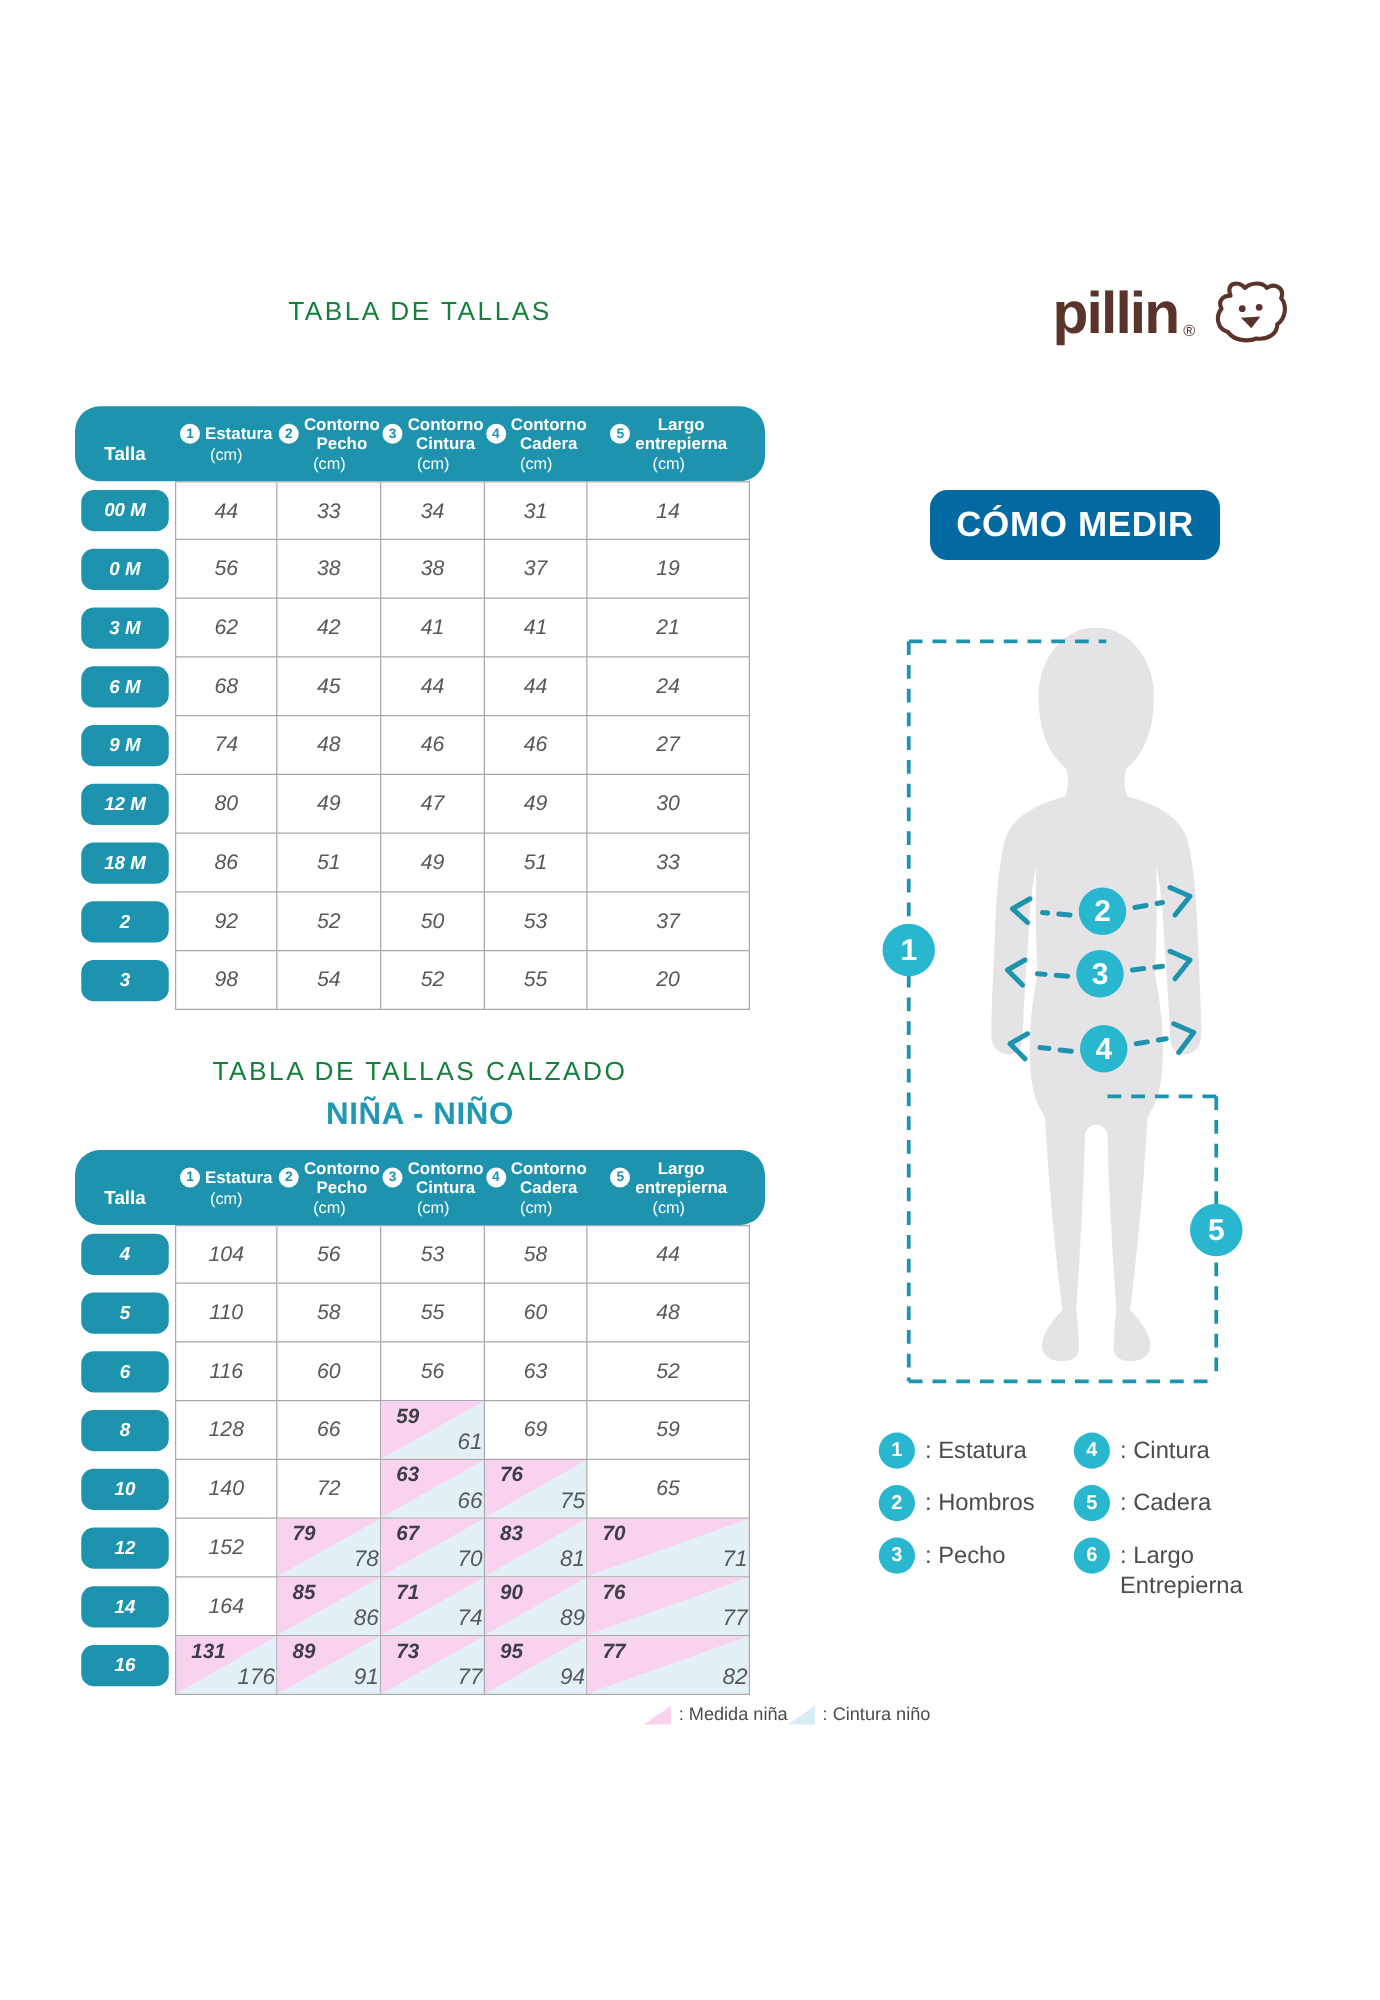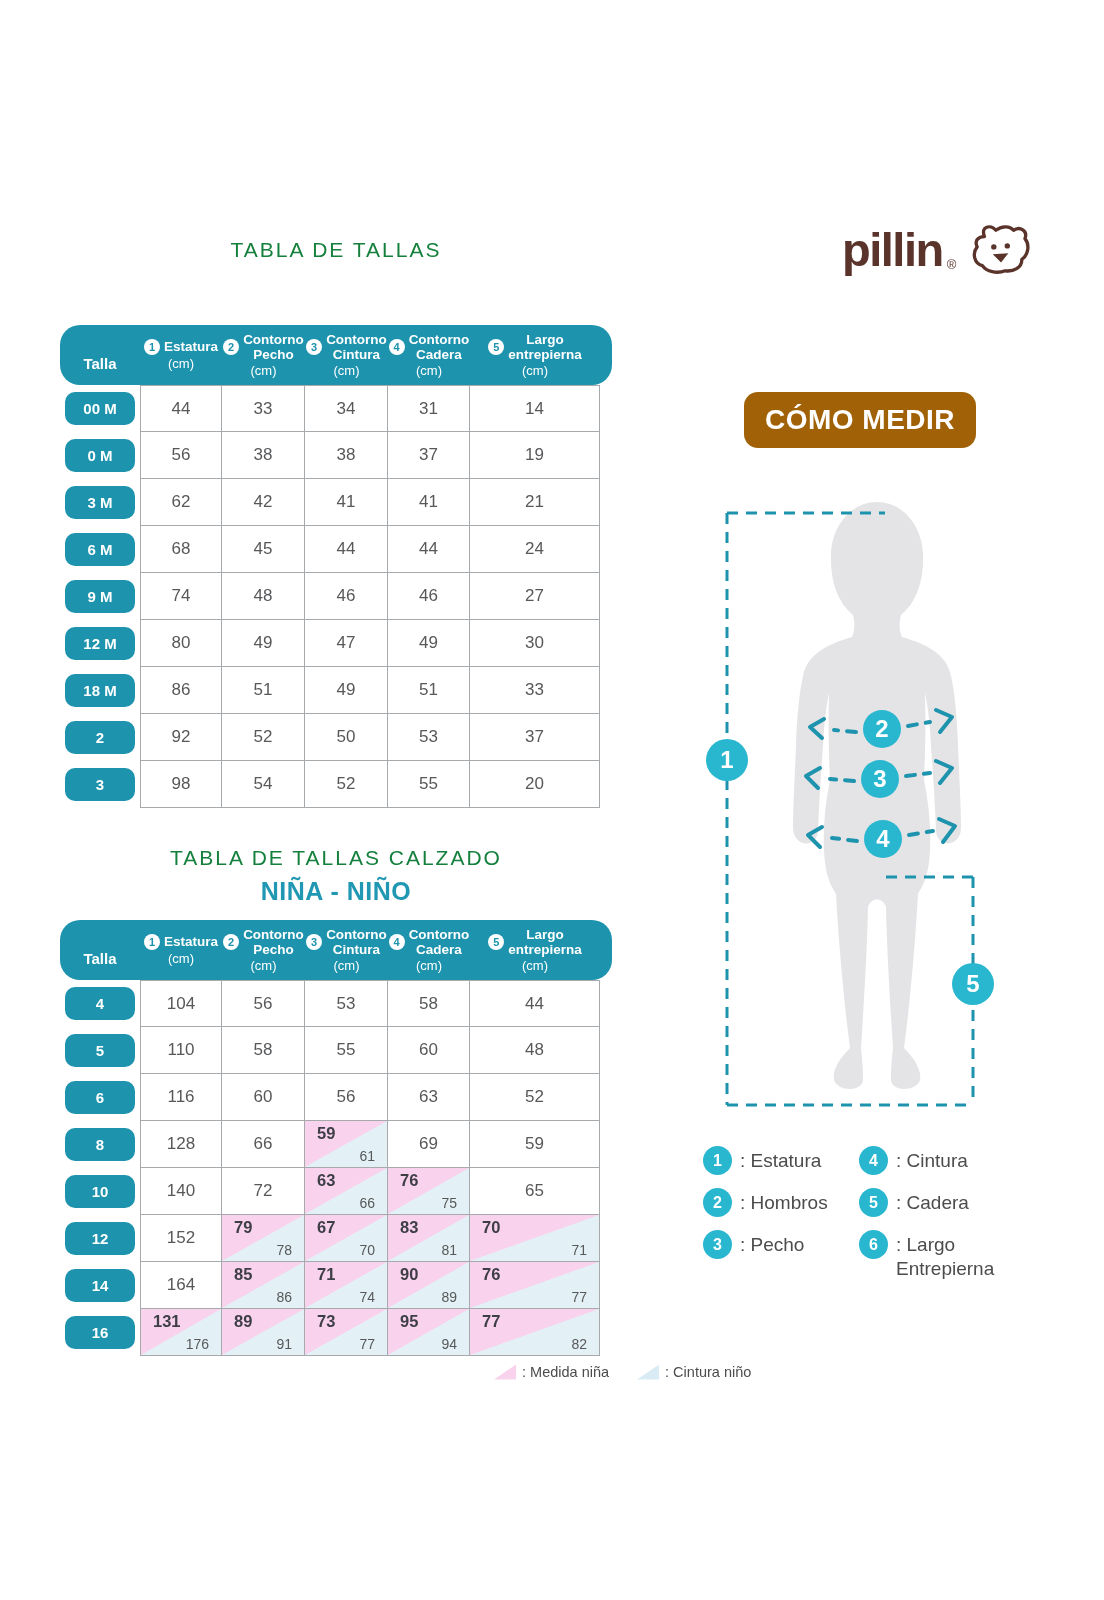--- a/index.html
+++ b/index.html
@@ -22,45 +22,45 @@
            display:grid; grid-template-columns:80px 82px 83px 83px 82px 130px;
            align-items:center; color:#fff; }
   .talla-h { text-align:center; font-weight:700; font-size:15px; padding-top:16px; }
   .hcol { display:flex; flex-direction:column; align-items:center; justify-content:center; }
   .hmain { display:flex; align-items:center; gap:4px; }
   .ncirc { width:16px; height:16px; border-radius:50%; background:#fff; color:#1d93ad;
            font-size:11px; font-weight:800; display:inline-flex; align-items:center;
            justify-content:center; flex:0 0 auto; }
   .hlabel { white-space:pre-line; text-align:center; font-weight:700; font-size:13.5px; line-height:1.12; }
   .hunit { font-size:13px; font-weight:400; margin-top:1px; }
-  .tbody { display:grid; grid-template-columns:80px 82px 83px 83px 82px 130px; grid-auto-rows:47px; }
+  .tbody { display:grid; grid-template-columns:80px 82px 83px 83px 82px 130px; grid-auto-rows:47px;font-style:italic; }
   .pillwrap { display:flex; align-items:center; justify-content:center; }
   .pill { background:#1d93ad; color:#fff; border-radius:10px; width:70px; height:33px;
           display:flex; align-items:center; justify-content:center; font-weight:700; font-size:15px; }
   .cell { border-right:1px solid #a7aaac; border-bottom:1px solid #a7aaac;
           display:flex; align-items:center; justify-content:center;
           font-size:17px; color:#57585a; position:relative; }
   .cell.c0 { border-left:1px solid #a7aaac; }
   .cell.r0 { border-top:1px solid #a7aaac; }
   .cell.split { background:linear-gradient(to bottom right,#f9d3ee 49.6%,#e3f1f6 50.4%); }
   .cell.split .nina { position:absolute; top:3px; left:12px; font-weight:700; color:#3e3e46; font-size:16.5px; }
-  .cell.split .nino { position:absolute; bottom:3px; right:12px; color:#57585a; font-size:14px; }
+  .cell.split .nino { position:absolute; bottom:3px; right:1px; color:#57585a; font-size:18px; }
 
   
-  #gender-legend { position:absolute; left:494px; top:1364px; display:flex; gap:28px; align-items:center; }
+  #gender-legend { position:absolute; left:515px; top:1364px; display:flex; align-items:center; }
   .gl-item { display:flex; align-items:center; gap:6px; color:#4c4c4c; font-size:14.5px; }
   .sw { width:22px; height:15px; }
   .sw.nina { background:#f9d3ee; clip-path:polygon(0 100%, 100% 0, 100% 100%); }
   .sw.nino { background:#d9ecf5; clip-path:polygon(0 100%, 100% 0, 100% 100%); }
 
   
   #brand { position:absolute; left:842px; top:222px; display:flex; align-items:center; gap:10px; }
   #brand-name { color:#5a332a; font-size:47px; font-weight:800; letter-spacing:-1.5px; line-height:1; }
   #brand-reg { color:#5a332a; font-size:13px; align-self:flex-end; margin:0 0 4px -6px; }
-  #how-btn { position:absolute; left:744px; top:392px; width:232px; height:56px; background:#a16207;
+  #how-btn { position:absolute; left:744px; top:392px; width:232px; height:56px; background:#0369a1;
              border-radius:14px; color:#fff; font-weight:800; font-size:28px; letter-spacing:.5px;
              display:flex; align-items:center; justify-content:center; }
   #figure-svg { position:absolute; left:690px; top:482px; }
   #figure-svg text { font-family:"Liberation Sans",sans-serif; font-weight:700; fill:#fff;
                      font-size:24px; text-anchor:middle; }
 
   #measure-legend { position:absolute; left:703px; top:1146px;
                     display:grid; grid-auto-flow:column; grid-template-rows:repeat(3,auto);
                     grid-template-columns:156px auto; row-gap:13px; }
   .ml-item { display:flex; align-items:flex-start; gap:8px; color:#4c4c4c; font-size:19px; }

